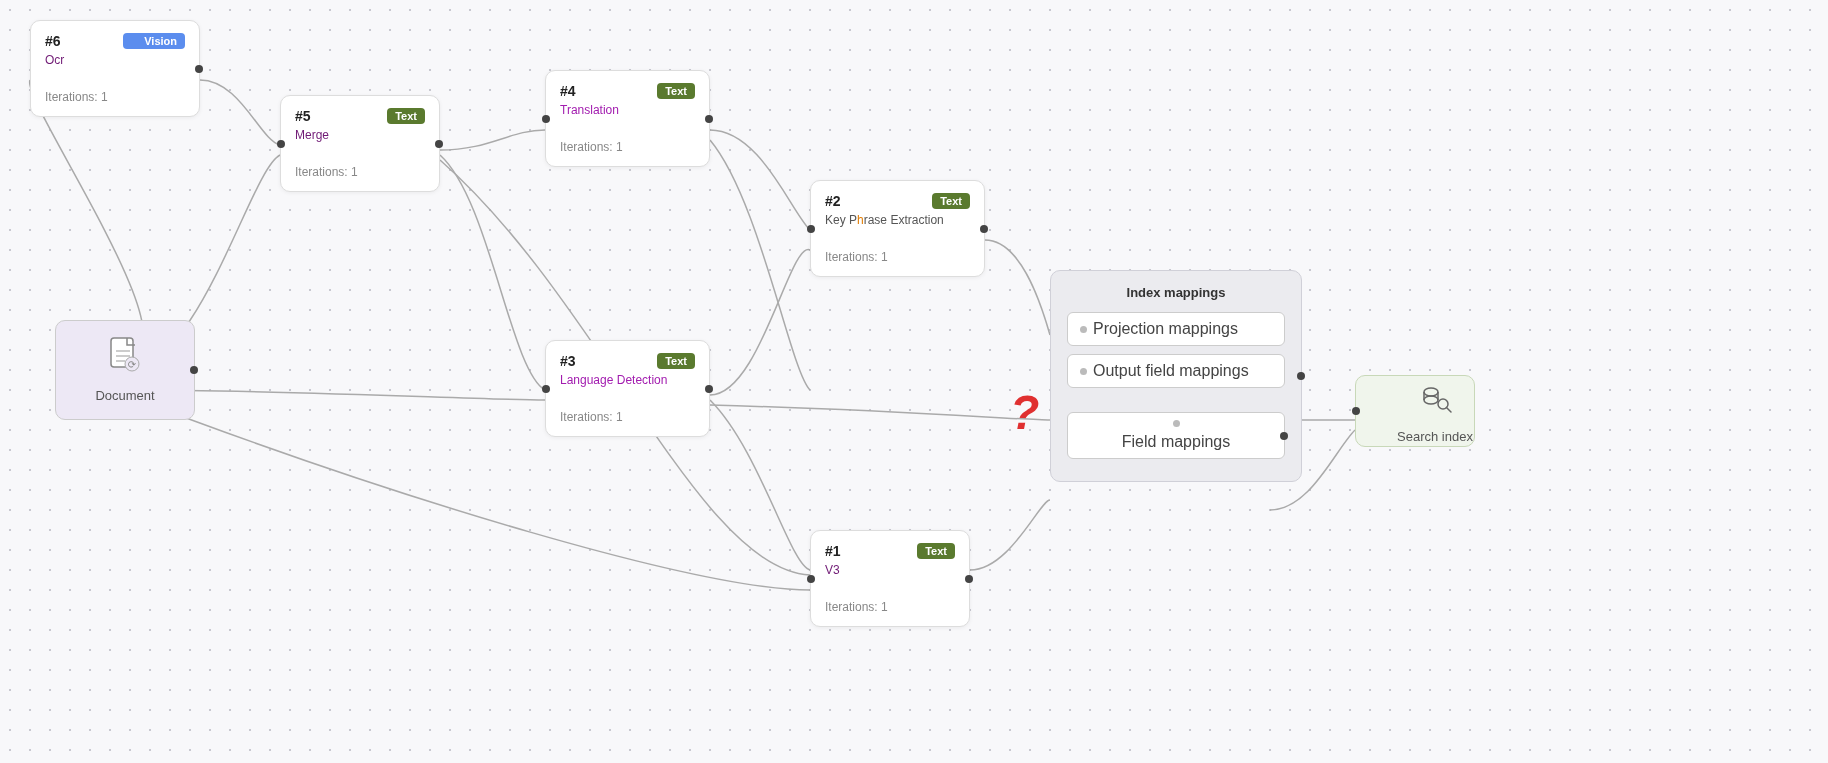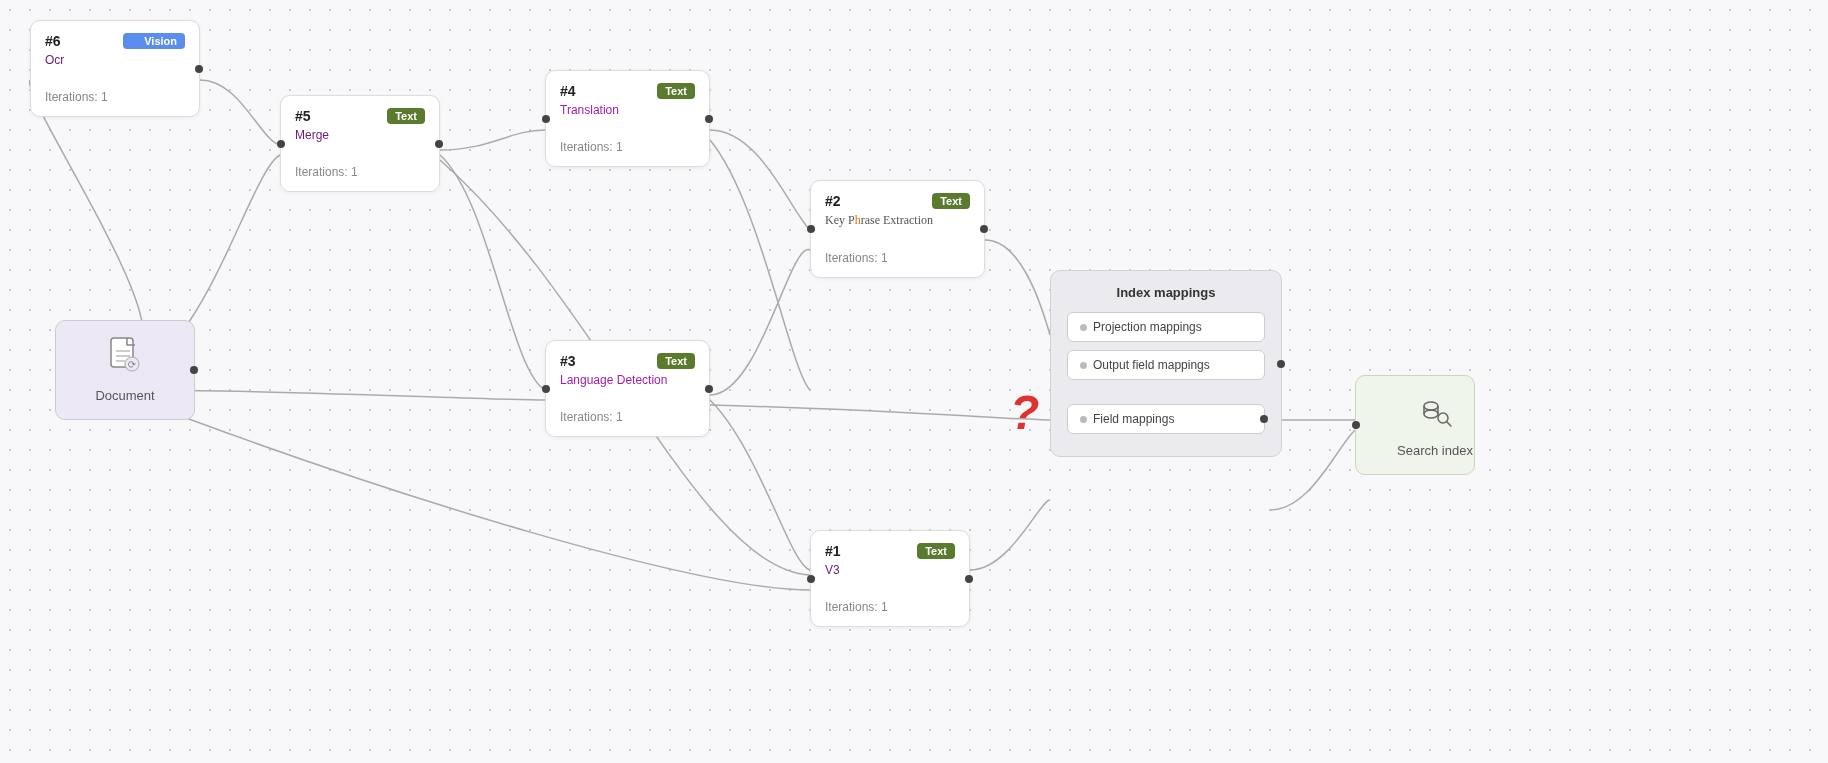--- a/index.html
+++ b/index.html
@@ -79,21 +79,21 @@
       font-size: 13px;
       color: #555;
       font-weight: 500;
     }
     .node-search {
       position: absolute;
       background: #f0f5ec;
       border-radius: 10px;
       border: 1px solid #c8d8b8;
       width: 120px;
-      height: 100px;
+      height: 72px;
       display: flex;
       flex-direction: column;
       align-items: center;
       justify-content: center;
       gap: 8px;
       padding-left: 40px;
     }
     .search-icon {
       font-size: 28px;
       color: #666;
@@ -102,35 +102,35 @@
       font-size: 13px;
       color: #555;
       font-weight: 500;
     }
     .index-mappings-box {
       position: absolute;
       background: #ebebef;
       border-radius: 10px;
       border: 1px solid #d0d0d8;
       padding: 14px 16px 14px 16px;
-      width: 232px;
+      width: 252px;
     }
     .index-mappings-title {
       font-size: 13px;
       font-weight: 600;
       color: #333;
       text-align: center;
       margin-bottom: 12px;
     }
     .mapping-item {
       background: #fff;
       border: 1px solid #ccc;
       border-radius: 6px;
       padding: 7px 12px;
-      font-size: 12px;
+      font-size: 16px;
       color: #444;
       margin-bottom: 8px;
       display: flex;
       align-items: center;
       gap: 6px;
     }
     .mapping-dot {
       width: 7px;
       height: 7px;
       background: #bbb;
@@ -242,21 +242,21 @@
     <div class="node-iterations">Iterations: 1</div>
     <div class="connector-dot" style="left:-4px;top:50%;transform:translateY(-50%);"></div>
     <div class="connector-dot" style="right:-4px;top:50%;transform:translateY(-50%);"></div>
   </div>
 
   <div class="node" style="left:810px;top:180px;width:175px;">
     <div class="node-header">
       <span class="node-id">#2</span>
       <span class="badge badge-text">Text</span>
     </div>
-    <div class="node-label" style="font-size:12px;color:#555;font-family:Liberation Serif, serif;">
+    <div class="node-label" style="font-size:12px;color:#555;">
       Key P<span style="color:#e07b00;">h</span>rase Extraction
     </div>
     <div class="node-iterations">Iterations: 1</div>
     <div class="connector-dot" style="left:-4px;top:50%;transform:translateY(-50%);"></div>
     <div class="connector-dot" style="right:-4px;top:50%;transform:translateY(-50%);"></div>
   </div>
 
   <div class="node" style="left:545px;top:340px;width:165px;">
     <div class="node-header">
       <span class="node-id">#3</span>
@@ -299,21 +299,21 @@
     <div class="index-mappings-title">Index mappings</div>
     <div class="mapping-item">
       <span class="mapping-dot"></span>
       <span>Projection mappings</span>
     </div>
     <div class="mapping-item" style="margin-bottom:24px;">
       <span class="mapping-dot"></span>
       <span>Output field mappings</span>
       <div class="connector-dot" style="right:-4px;top:50%;transform:translateY(-50%);"></div>
     </div>
-    <div class="mapping-item" style="position:relative;">
+    <div class="mapping-item" style="position:relative;flex-direction:column;">
       <span class="mapping-dot"></span>
       <span>Field mappings</span>
       <div class="connector-dot" style="right:-4px;top:50%;transform:translateY(-50%);"></div>
     </div>
   </div>
 
   <div class="question-mark" style="left:1010px;top:385px;">?</div>
 
   <div class="node-search" style="left:1355px;top:375px;">
     <div class="search-icon">

